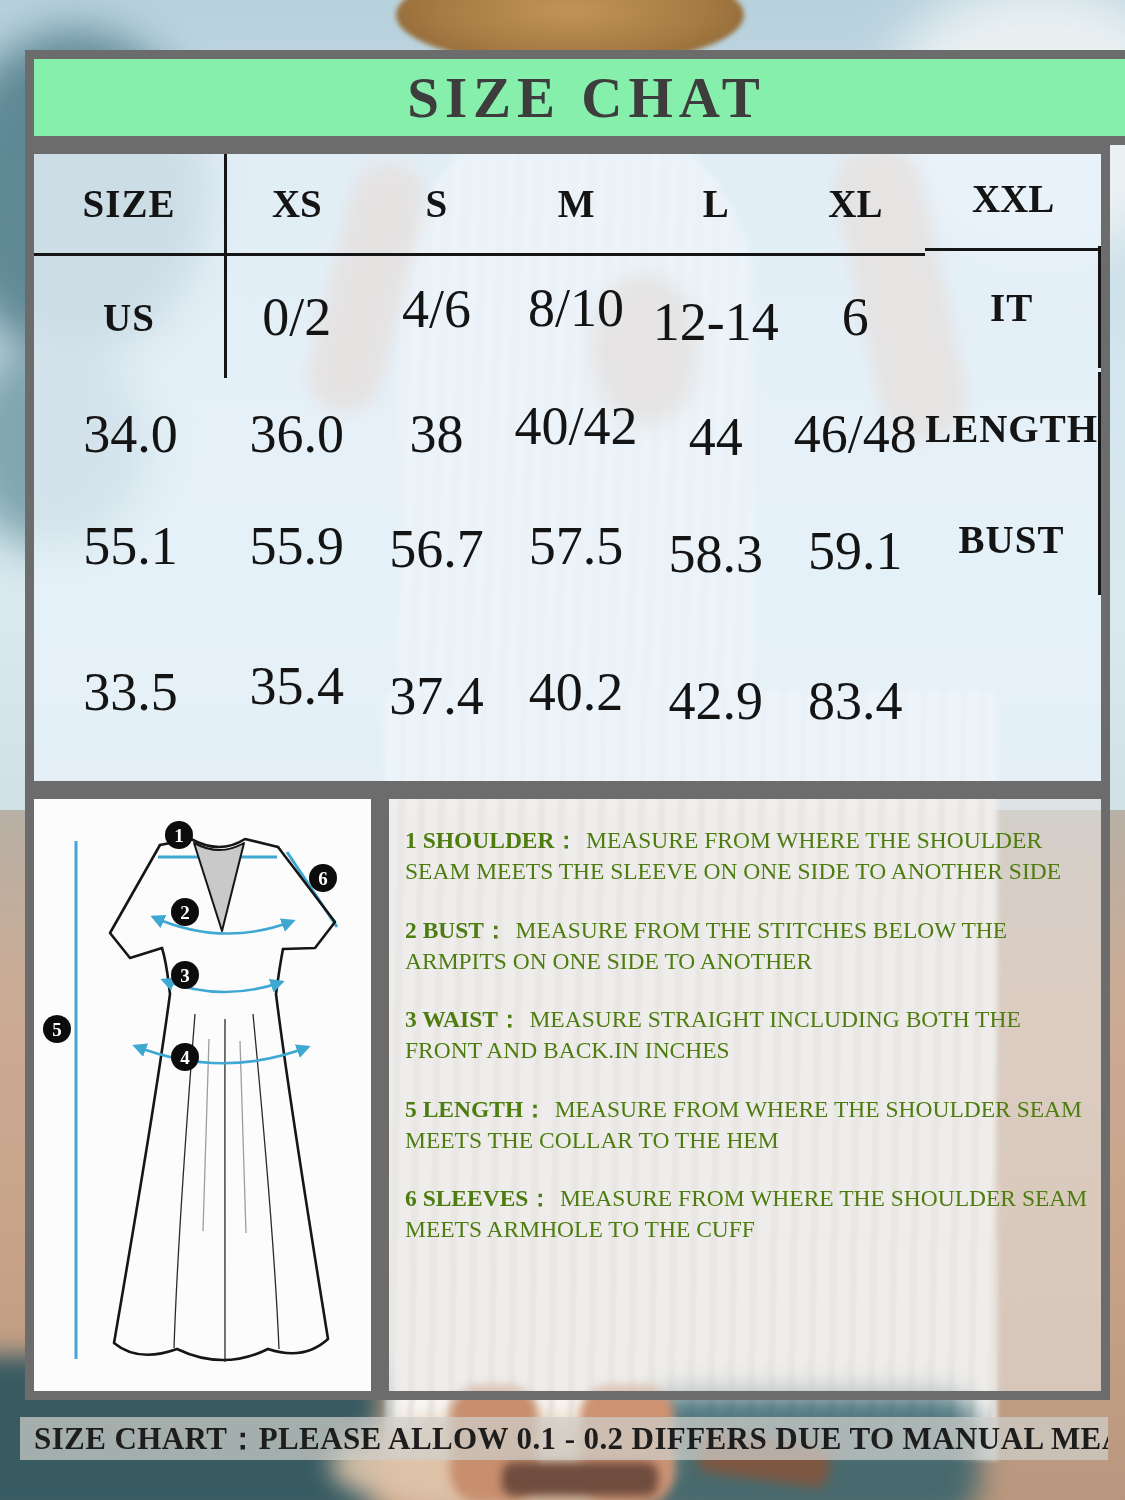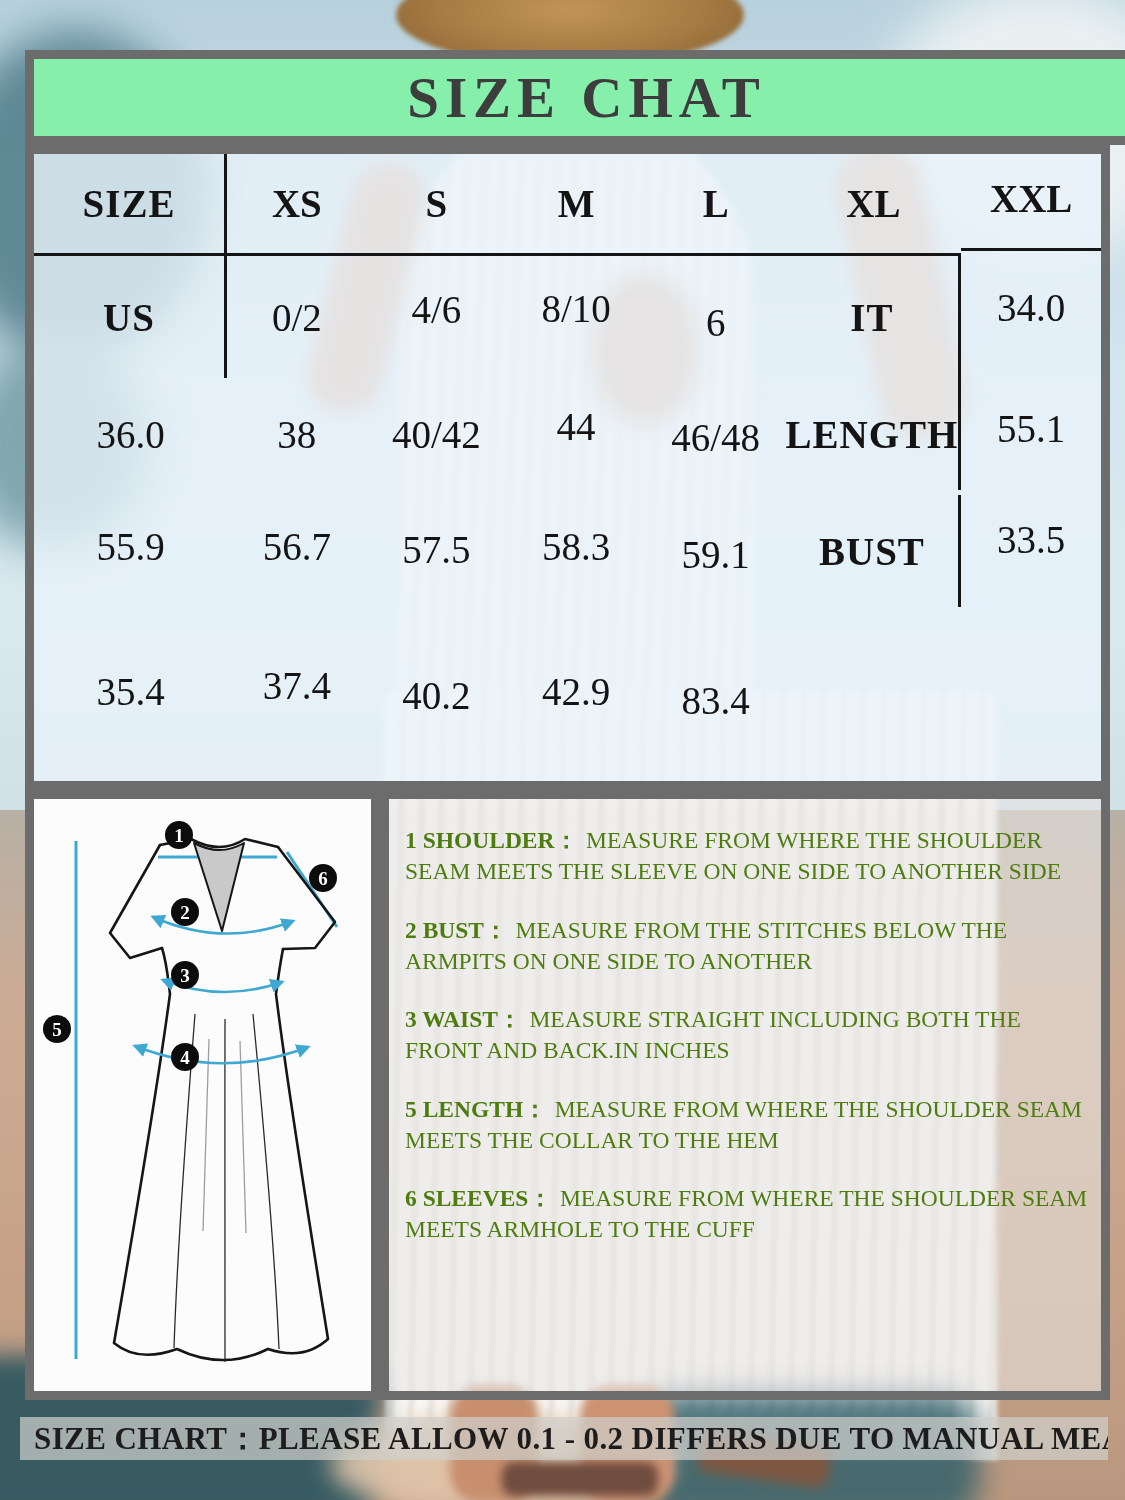--- a/index.html
+++ b/index.html
@@ -31,21 +31,21 @@
   .leg1{left:450px;top:1385px;width:88px;height:118px;background:#c78f6e;filter:blur(5px);border-radius:30px;}
   .leg2{left:580px;top:1385px;width:94px;height:118px;background:#cd9272;filter:blur(5px);border-radius:30px;}
   .sd1{left:502px;top:1462px;width:156px;height:34px;background:#6f4c3e;filter:blur(5px);border-radius:12px;}
   .sd2{left:698px;top:1438px;width:132px;height:42px;background:#7d5742;filter:blur(6px);transform:rotate(8deg);border-radius:12px;}
   
   .panel{position:absolute;border:9px solid #6c6c6c;z-index:10;}
   .title-box{left:25px;top:50px;width:1123px;height:95px;background:#86efac;display:flex;align-items:center;justify-content:center;}
   .title-box h1{margin:0;font-size:57px;font-weight:bold;letter-spacing:6px;color:#3d3d3d;}
   .table-box{left:25px;top:145px;width:1085px;height:645px;background:rgba(232,243,250,.8);}
   .grid{display:grid;width:100%;height:100%;grid-template-columns:193px repeat(6,1fr);grid-template-rows:102px 122px 112px 112px auto;}
-  .cell{display:flex;align-items:center;justify-content:center;color:#141414;font-size:39px;}
+  .cell{display:flex;align-items:center;justify-content:center;color:#141414;font-size:54px;}
   .c0{border-right:3px solid #151515;font-weight:bold;font-size:39px;letter-spacing:1px;}
   .head{border-bottom:3px solid #151515;font-weight:bold;font-size:39px;}
   .grid > .cell:nth-child(7){transform:translateY(-5px);}
   .grid > .cell:nth-child(10){transform:translateY(-8px);}
   .grid > .cell:nth-child(11){transform:translateY(-9px);}
   .grid > .cell:nth-child(12){transform:translateY(5px);}
   .grid > .cell:nth-child(14){transform:translateY(-10px);}
   .grid > .cell:nth-child(18){transform:translateY(-8px);text-align:center;}
   .grid > .cell:nth-child(19){transform:translateY(3px);}
   .grid > .cell:nth-child(21){transform:translateY(-6px);}
@@ -105,20 +105,21 @@
       <div class="cell head">S</div>
       <div class="cell head">M</div>
       <div class="cell head">L</div>
       <div class="cell head">XL</div>
       <div class="cell head">XXL</div>
 
       <div class="cell c0">US</div>
       <div class="cell val">0/2</div>
       <div class="cell val">4/6</div>
       <div class="cell val">8/10</div>
+      <div class="cell val">12-14</div>
       <div class="cell val">6</div>
 
       <div class="cell c0">IT</div>
       <div class="cell val">34.0</div>
       <div class="cell val">36.0</div>
       <div class="cell val">38</div>
       <div class="cell val">40/42</div>
       <div class="cell val">44</div>
       <div class="cell val">46/48</div>
 

